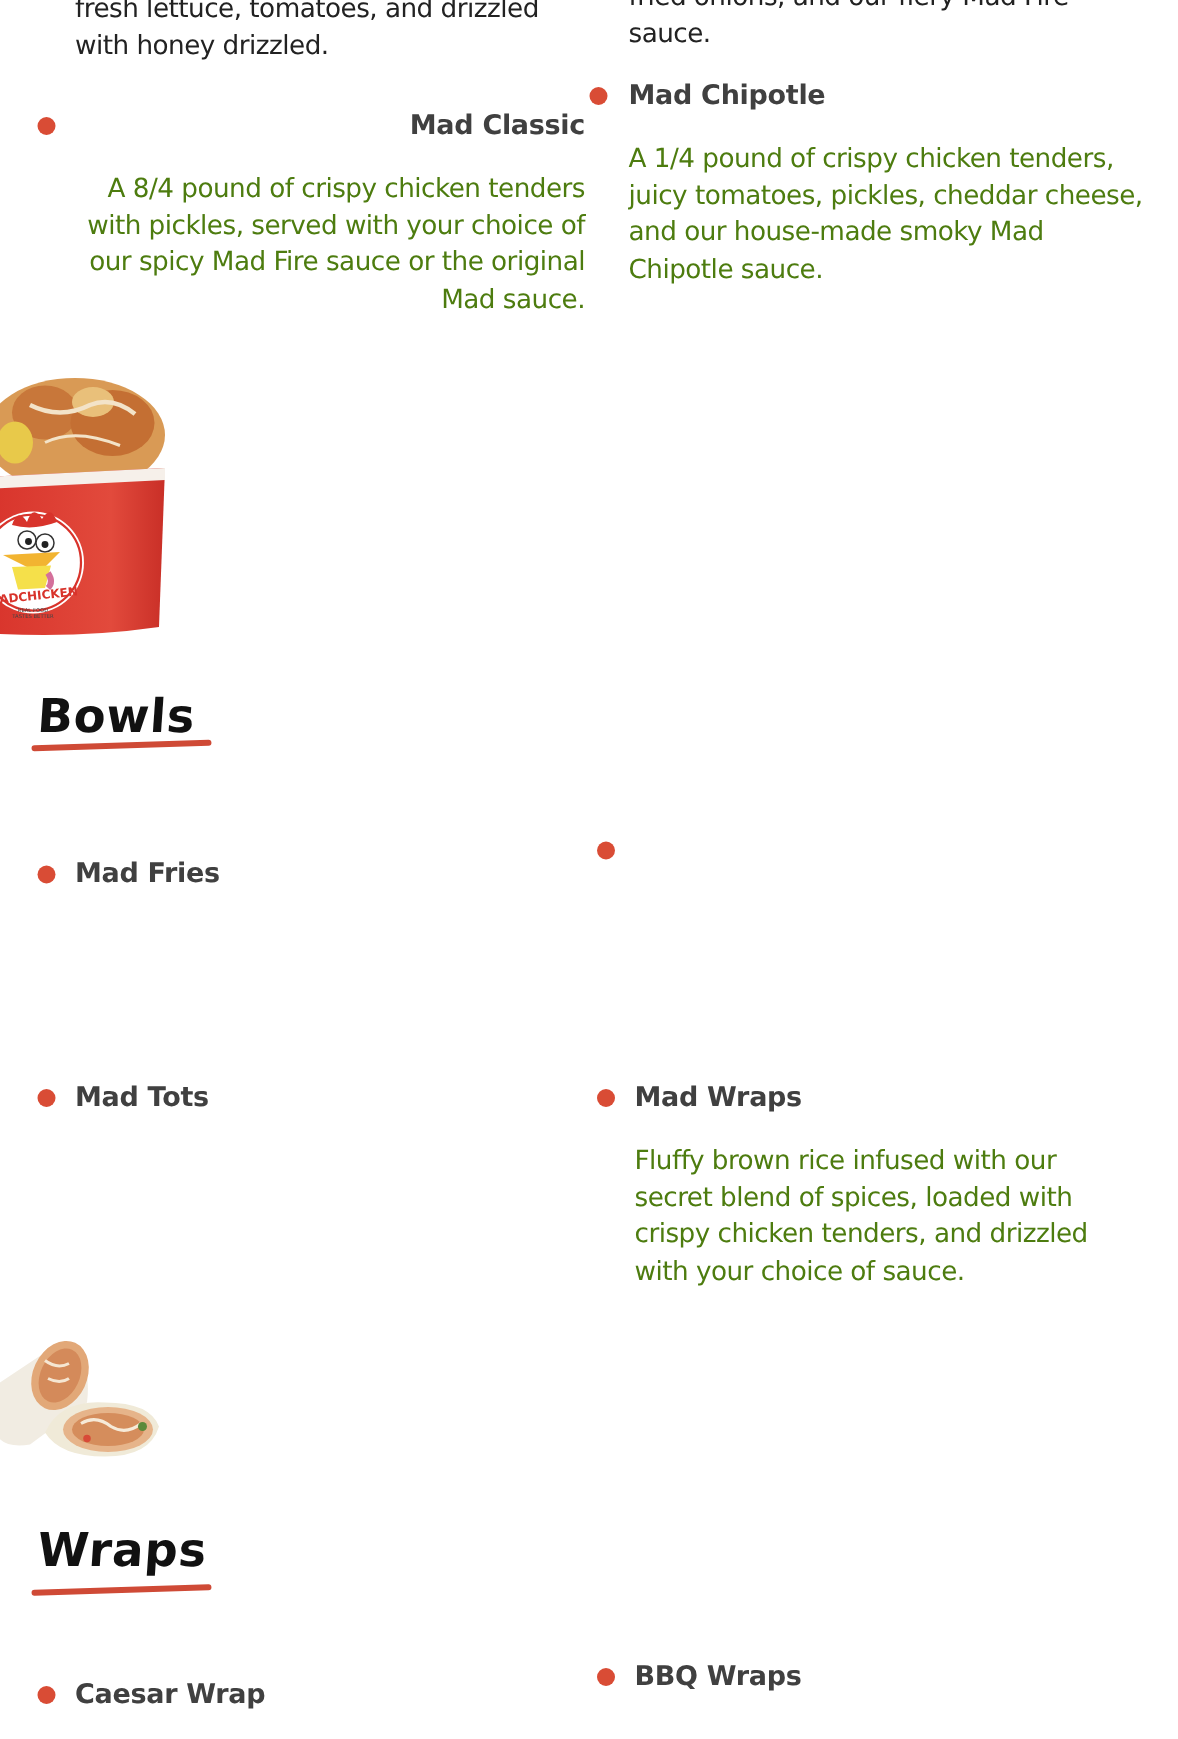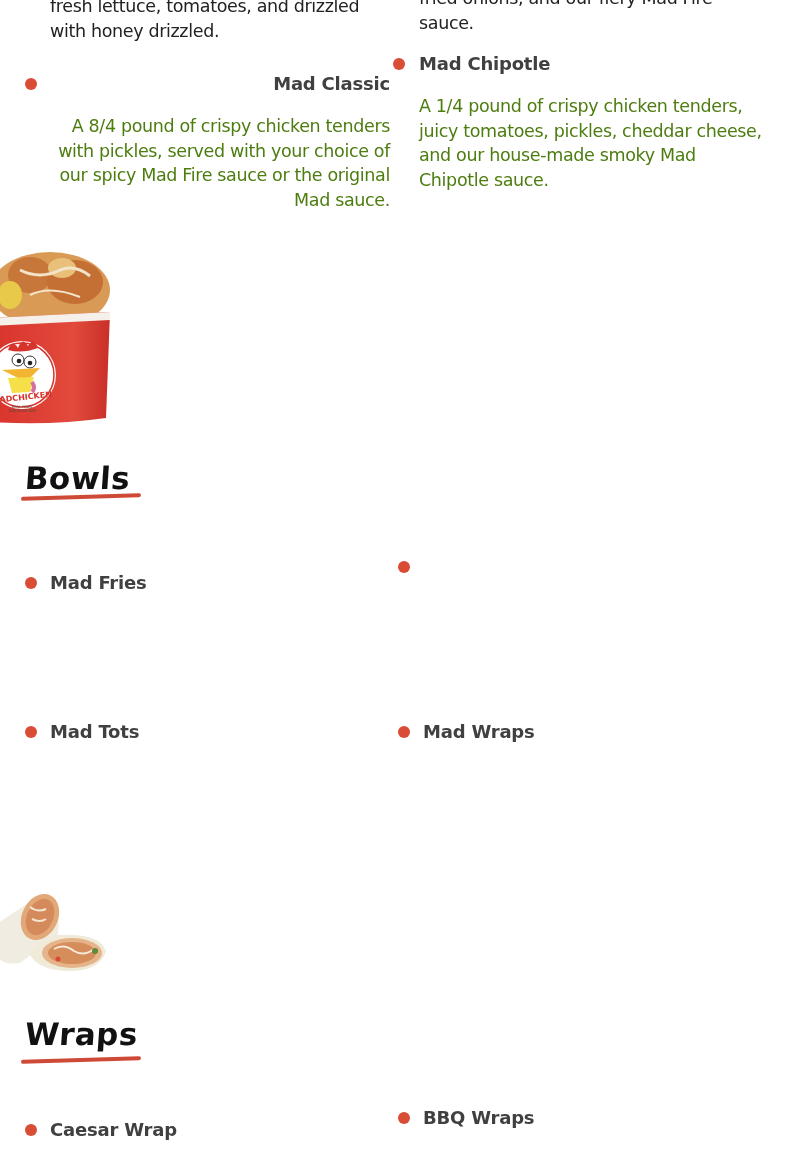--- a/index.html
+++ b/index.html
@@ -105,20 +105,21 @@
 <div class="item" style="left:423px; top:555px; width:340px;">
   <span class="bullet"></span>
 </div>
 <div class="item" style="left:50px; top:720px; width:340px;">
   <span class="bullet"></span>
   <div class="name">Mad Tots</div>
 </div>
 <div class="item" style="left:423px; top:720px; width:320px;">
   <span class="bullet"></span>
   <div class="name">Mad Wraps</div>
+  <div class="desc">Fluffy brown rice infused with our secret blend of spices, loaded with crispy chicken tenders, and drizzled with your choice of sauce.</div>
 </div>
 
 <div class="abs" style="left:0; top:885px; width:110px; height:90px;">
   <svg width="110" height="90" viewBox="0 0 110 90">
 
     <path d="M-5 40 L40 10 Q62 18 58 50 L20 78 Q-5 82 -5 60 Z" fill="#f1ece2"></path>
     <ellipse cx="40" cy="32" rx="18" ry="24" transform="rotate(25 40 32)" fill="#e2a878"></ellipse>
     <ellipse cx="40" cy="32" rx="13" ry="19" transform="rotate(25 40 32)" fill="#d48a5a"></ellipse>
     <path d="M30 22 q8 6 16 2 M32 34 q8 4 14 0" stroke="#f5e6d2" stroke-width="2" fill="none"></path>
 

